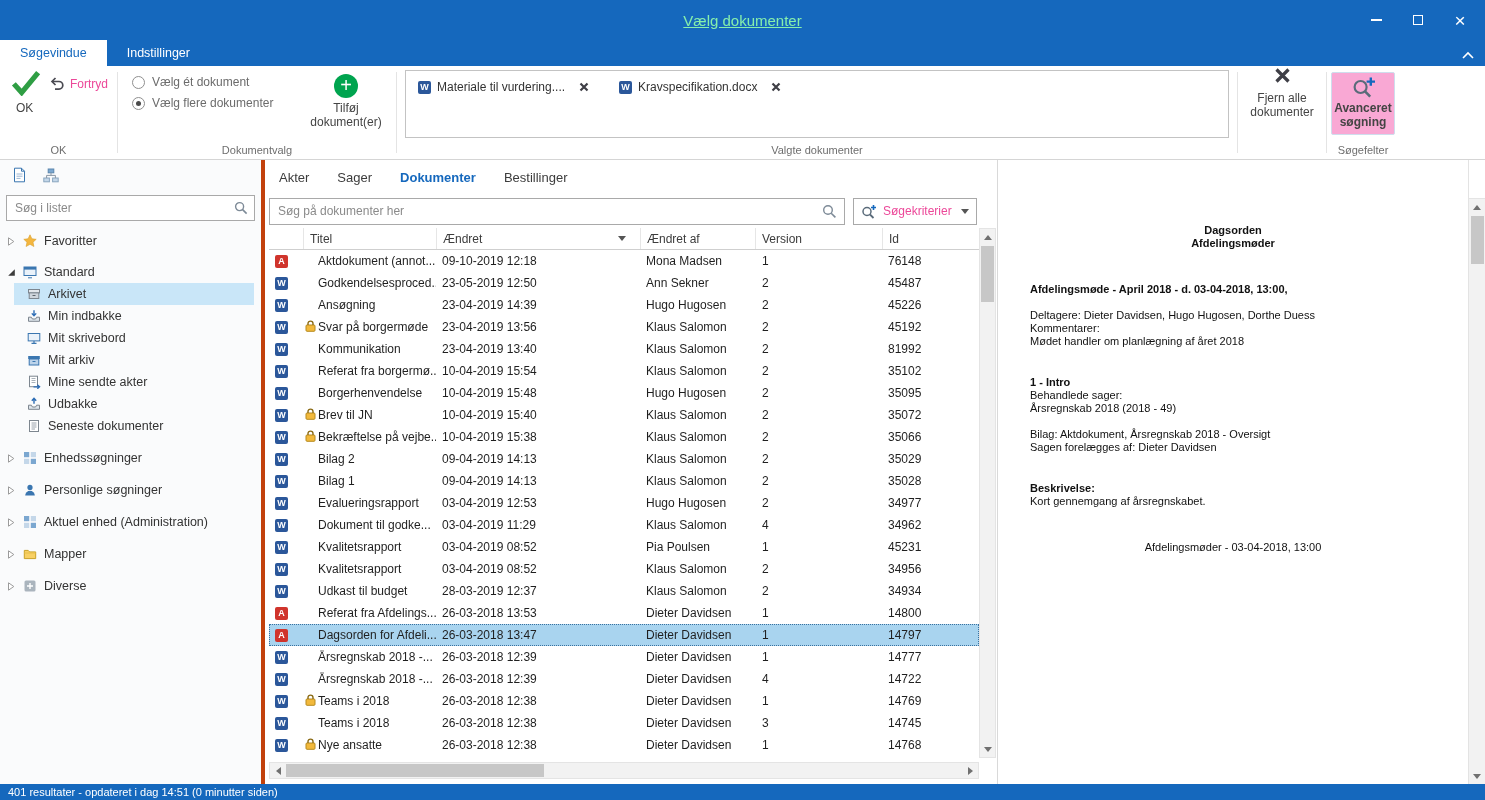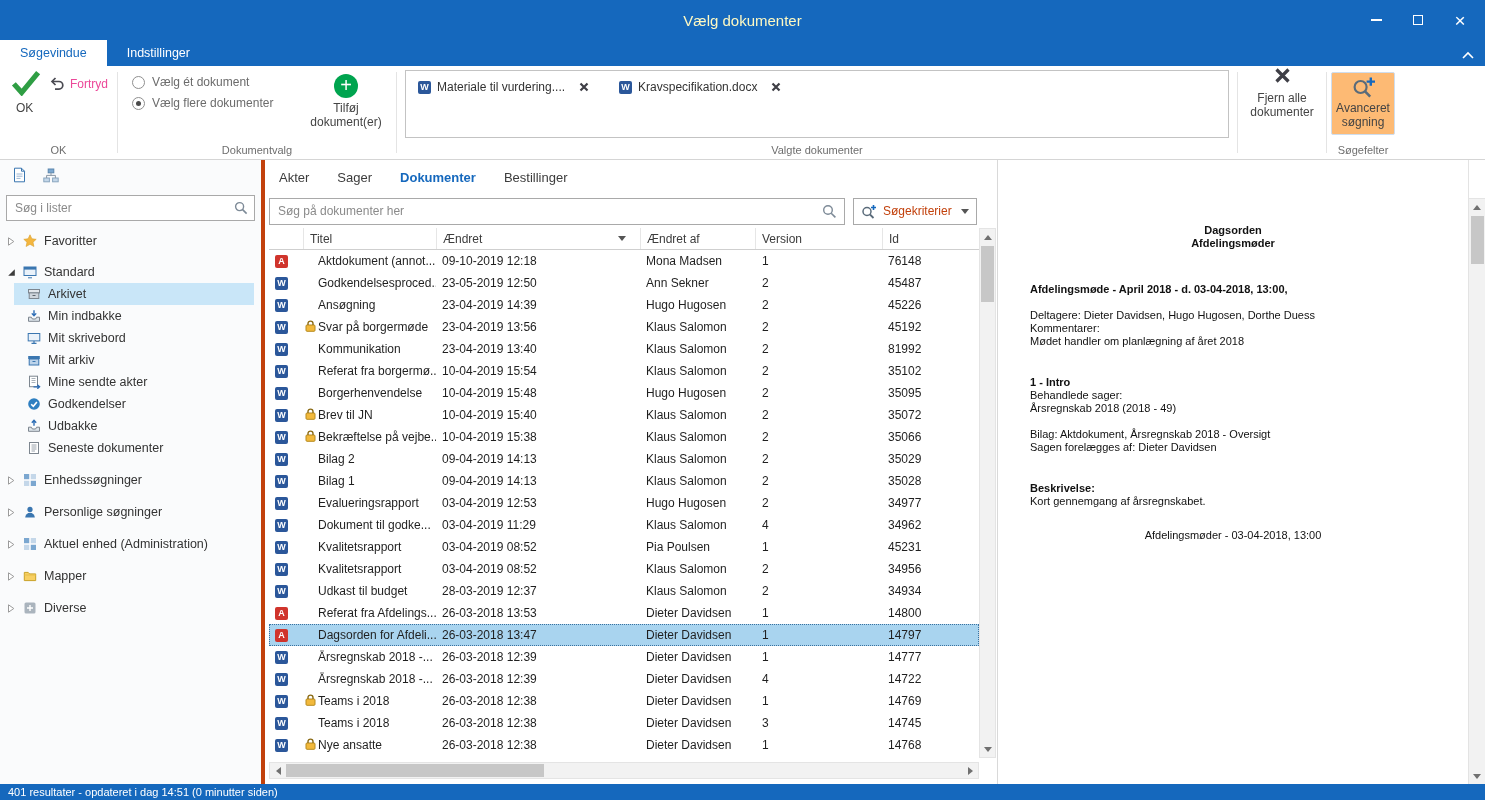--- a/index.html
+++ b/index.html
@@ -1,21 +1,21 @@
 <!DOCTYPE html>
 <html><head>
 <meta charset="utf-8">
 <style>
   * { box-sizing: border-box; margin: 0; padding: 0; }
   html,body { width:1485px; height:800px; overflow:hidden; font-family:"Liberation Sans",sans-serif; background:#fff; }
   .window { width:1485px; height:800px; display:flex; flex-direction:column; position:relative; }
 
   
   .titlebar { height:40px; background:#1568bd; position:relative; display:flex; align-items:center; justify-content:center; flex:0 0 auto; }
-  .titlebar .title { color:#fef9c3; font-size:15px; }
+  .titlebar .title { color:#86efac; font-size:15px;text-decoration:underline; }
   .win-controls { position:absolute; right:4px; top:0; height:100%; display:flex; }
   .wc { width:42px; height:100%; display:flex; align-items:center; justify-content:center; color:#fff; cursor:default; }
   .glyph-min { width:11px; height:2px; background:#fff; display:block; }
   .glyph-max { width:10px; height:10px; border:1.5px solid #fff; display:block; }
   .wc.close { font-size:19px; line-height:1; }
 
   
   .tabstrip { height:26px; background:#1568bd; display:flex; align-items:flex-end; position:relative; flex:0 0 auto; }
   .rtab { padding:0 20px; height:26px; line-height:26px; font-size:12.5px; color:#fff; cursor:default; }
   .rtab.active { background:#fff; color:#1568bd; }
@@ -44,21 +44,21 @@
   .g-selected { width:840px; }
   .chips-box { position:absolute; left:8px; top:4px; right:8px; height:68px; border:1px solid #c3c3c3; background:#fff; padding:9px 12px; display:flex; gap:30px; align-items:flex-start; }
   .chip { display:flex; align-items:center; gap:6px; font-size:12px; color:#333; }
   .chip .chip-x { margin-left:8px; display:flex; cursor:default; }
 
   .g-remove { width:88px; }
   .remove-all { position:absolute; left:0; right:0; top:0; text-align:center; font-size:12px; color:#444; line-height:14px; }
   .remove-all svg { display:inline-block; margin-bottom:3px; }
 
   .g-adv { width:72px; }
-  .adv-btn { position:absolute; left:4px; top:6px; width:64px; text-align:center; font-size:12px; color:#444; line-height:14px; background:#fdba74; border:1px solid #cfdded; border-radius:2px; padding:3px 0 5px; }
+  .adv-btn { position:absolute; left:4px; top:6px; width:64px; text-align:center; font-size:12px; color:#444; line-height:14px; background:#f9a8d4; border:1px solid #cfdded; border-radius:2px; padding:3px 0 5px;font-weight:bold; }
   .g-fill { flex:1 1 auto; }
 
   .doc-icon { width:13px; height:13px; border-radius:2px; display:inline-flex; align-items:center; justify-content:center; font-size:9px; font-weight:bold; color:#fff; flex:0 0 auto; }
   .doc-icon.word { background:#2b579a; }
   .doc-icon.word::after { content:"W"; }
   .doc-icon.pdf { background:#d0342c; }
   .doc-icon.pdf::after { content:"A"; }
 
   
   .main { flex:1 1 auto; display:flex; min-height:0; }
@@ -81,21 +81,21 @@
 
   .content { flex:1 1 auto; min-width:0; display:flex; flex-direction:column; background:#fff; border-right:1px solid #d9d9d9; position:relative; }
   .tabs { height:34px; display:flex; align-items:center; gap:28px; padding-left:14px; font-size:13px; color:#3c3c3c; flex:0 0 auto; }
   .tab { cursor:default; }
   .tab.active { color:#1568bd; font-weight:bold; }
 
   .searchrow { height:34px; display:flex; align-items:center; padding:0 20px 0 4px; gap:8px; flex:0 0 auto; }
   .doc-search { flex:1; position:relative; height:27px; }
   .doc-search input { width:100%; height:27px; border:1px solid #a9a9a9; padding:0 28px 0 8px; font-size:12px; font-family:inherit; color:#333; }
   .doc-search .mag { position:absolute; right:8px; top:6px; }
-  .criteria-btn { width:124px; height:27px; border:1px solid #a9a9a9; background:#fff; display:flex; align-items:center; gap:6px; padding:0 7px; font-size:12px; color:#c2410c; cursor:default; flex:0 0 auto; }
+  .criteria-btn { width:124px; height:27px; border:1px solid #a9a9a9; background:#fff; display:flex; align-items:center; gap:6px; padding:0 7px; font-size:12px; color:#ec4899; cursor:default; flex:0 0 auto; }
   .caret { width:0; height:0; border-left:4px solid transparent; border-right:4px solid transparent; border-top:5px solid #555; margin-left:auto; }
 
   .table { margin:0 18px 0 4px; display:flex; flex-direction:column; flex:0 0 auto; }
   .thead { display:flex; height:22px; border-bottom:1px solid #cfcfcf; font-size:12px; color:#3c3c3c; align-items:center; flex:0 0 auto; }
   .th { height:100%; display:flex; align-items:center; padding-left:6px; border-left:1px solid #e6e6e6; }
   .th:first-child { border-left:none; }
   .c-icon { width:34px; flex:0 0 auto; display:flex; align-items:center; padding-left:6px; gap:4px; }
   .c-title { width:133px; flex:0 0 auto; overflow:hidden; }
   .c-date { width:204px; flex:0 0 auto; }
   .c-who  { width:115px; flex:0 0 auto; }
@@ -128,21 +128,21 @@
   .hs-thumb { width:258px; height:13px; background:#c7c7c7; flex:0 0 auto; }
   .hs-track { flex:1; }
 
   
   .preview { width:470px; flex:0 0 auto; background:#fff; padding:64px 32px 0 32px; font-size:11px; color:#111; line-height:13px; }
   .pv-center { text-align:center; font-weight:bold; }
   .pv-b { font-weight:bold; }
   .m-top-lg { margin-top:33px; }
   .m-top-md { margin-top:28px; }
   .m-top-sm { margin-top:13px; }
-  .pv-footer { text-align:center; margin-top:21px; }
+  .pv-footer { text-align:center; margin-top:33px; }
 
   .outer-scroll { width:17px; flex:0 0 auto; background:#fff; border-left:1px solid #e3e3e3; display:flex; flex-direction:column; align-items:center; }
   .os-spacer { height:38px; flex:0 0 auto; }
   .os-body { flex:1; width:100%; background:#f2f2f2; border-top:1px solid #e4e4e4; display:flex; flex-direction:column; align-items:center; }
 
   
   .statusbar { height:16px; background:#1568bd; color:#fff; font-size:11px; line-height:16px; padding-left:8px; flex:0 0 auto; white-space:nowrap; }
 </style>
 </head>
 <body>
@@ -357,29 +357,20 @@
         </div>
         <div class="tree-row lvl1">
           <span class="tree-ico">
               <svg width="14" height="14">
                 <rect x="2.5" y="1.2" width="8" height="10.5" fill="#fff" stroke="#7d868f"></rect>
                 <path d="M4.5 3.5 h4 M4.5 5.5 h4 M4.5 7.5 h4" stroke="#aab2ba"></path>
                 <path d="M6.5 11.8 H12.3 M10.3 9.8 L12.6 11.8 10.3 13.8" fill="none" stroke="#2d6db5" stroke-width="1.3"></path>
               </svg>
             </span>
           <span>Mine sendte akter</span>
-        </div>
-        <div class="tree-row lvl1">
-          <span class="tree-ico">
-              <svg width="14" height="14">
-                <circle cx="7" cy="7" r="5.8" fill="#2e7fc1"></circle>
-                <path d="M4.2 7.2 L6.3 9.3 9.9 4.9" fill="none" stroke="#fff" stroke-width="1.6"></path>
-              </svg>
-            </span>
-          <span>Godkendelser</span>
         </div>
         <div class="tree-row lvl1">
           <span class="tree-ico">
               <svg width="14" height="14">
                 <path d="M7 6.8 V1.6 M4.8 3.8 L7 1.4 9.2 3.8" fill="none" stroke="#2d6db5" stroke-width="1.4"></path>
                 <path d="M1.5 8.2 H4.4 L5.4 10 H8.6 L9.6 8.2 H12.5 V12.3 H1.5 Z" fill="#dde4ea" stroke="#7d868f"></path>
               </svg>
             </span>
           <span>Udbakke</span>
         </div>

